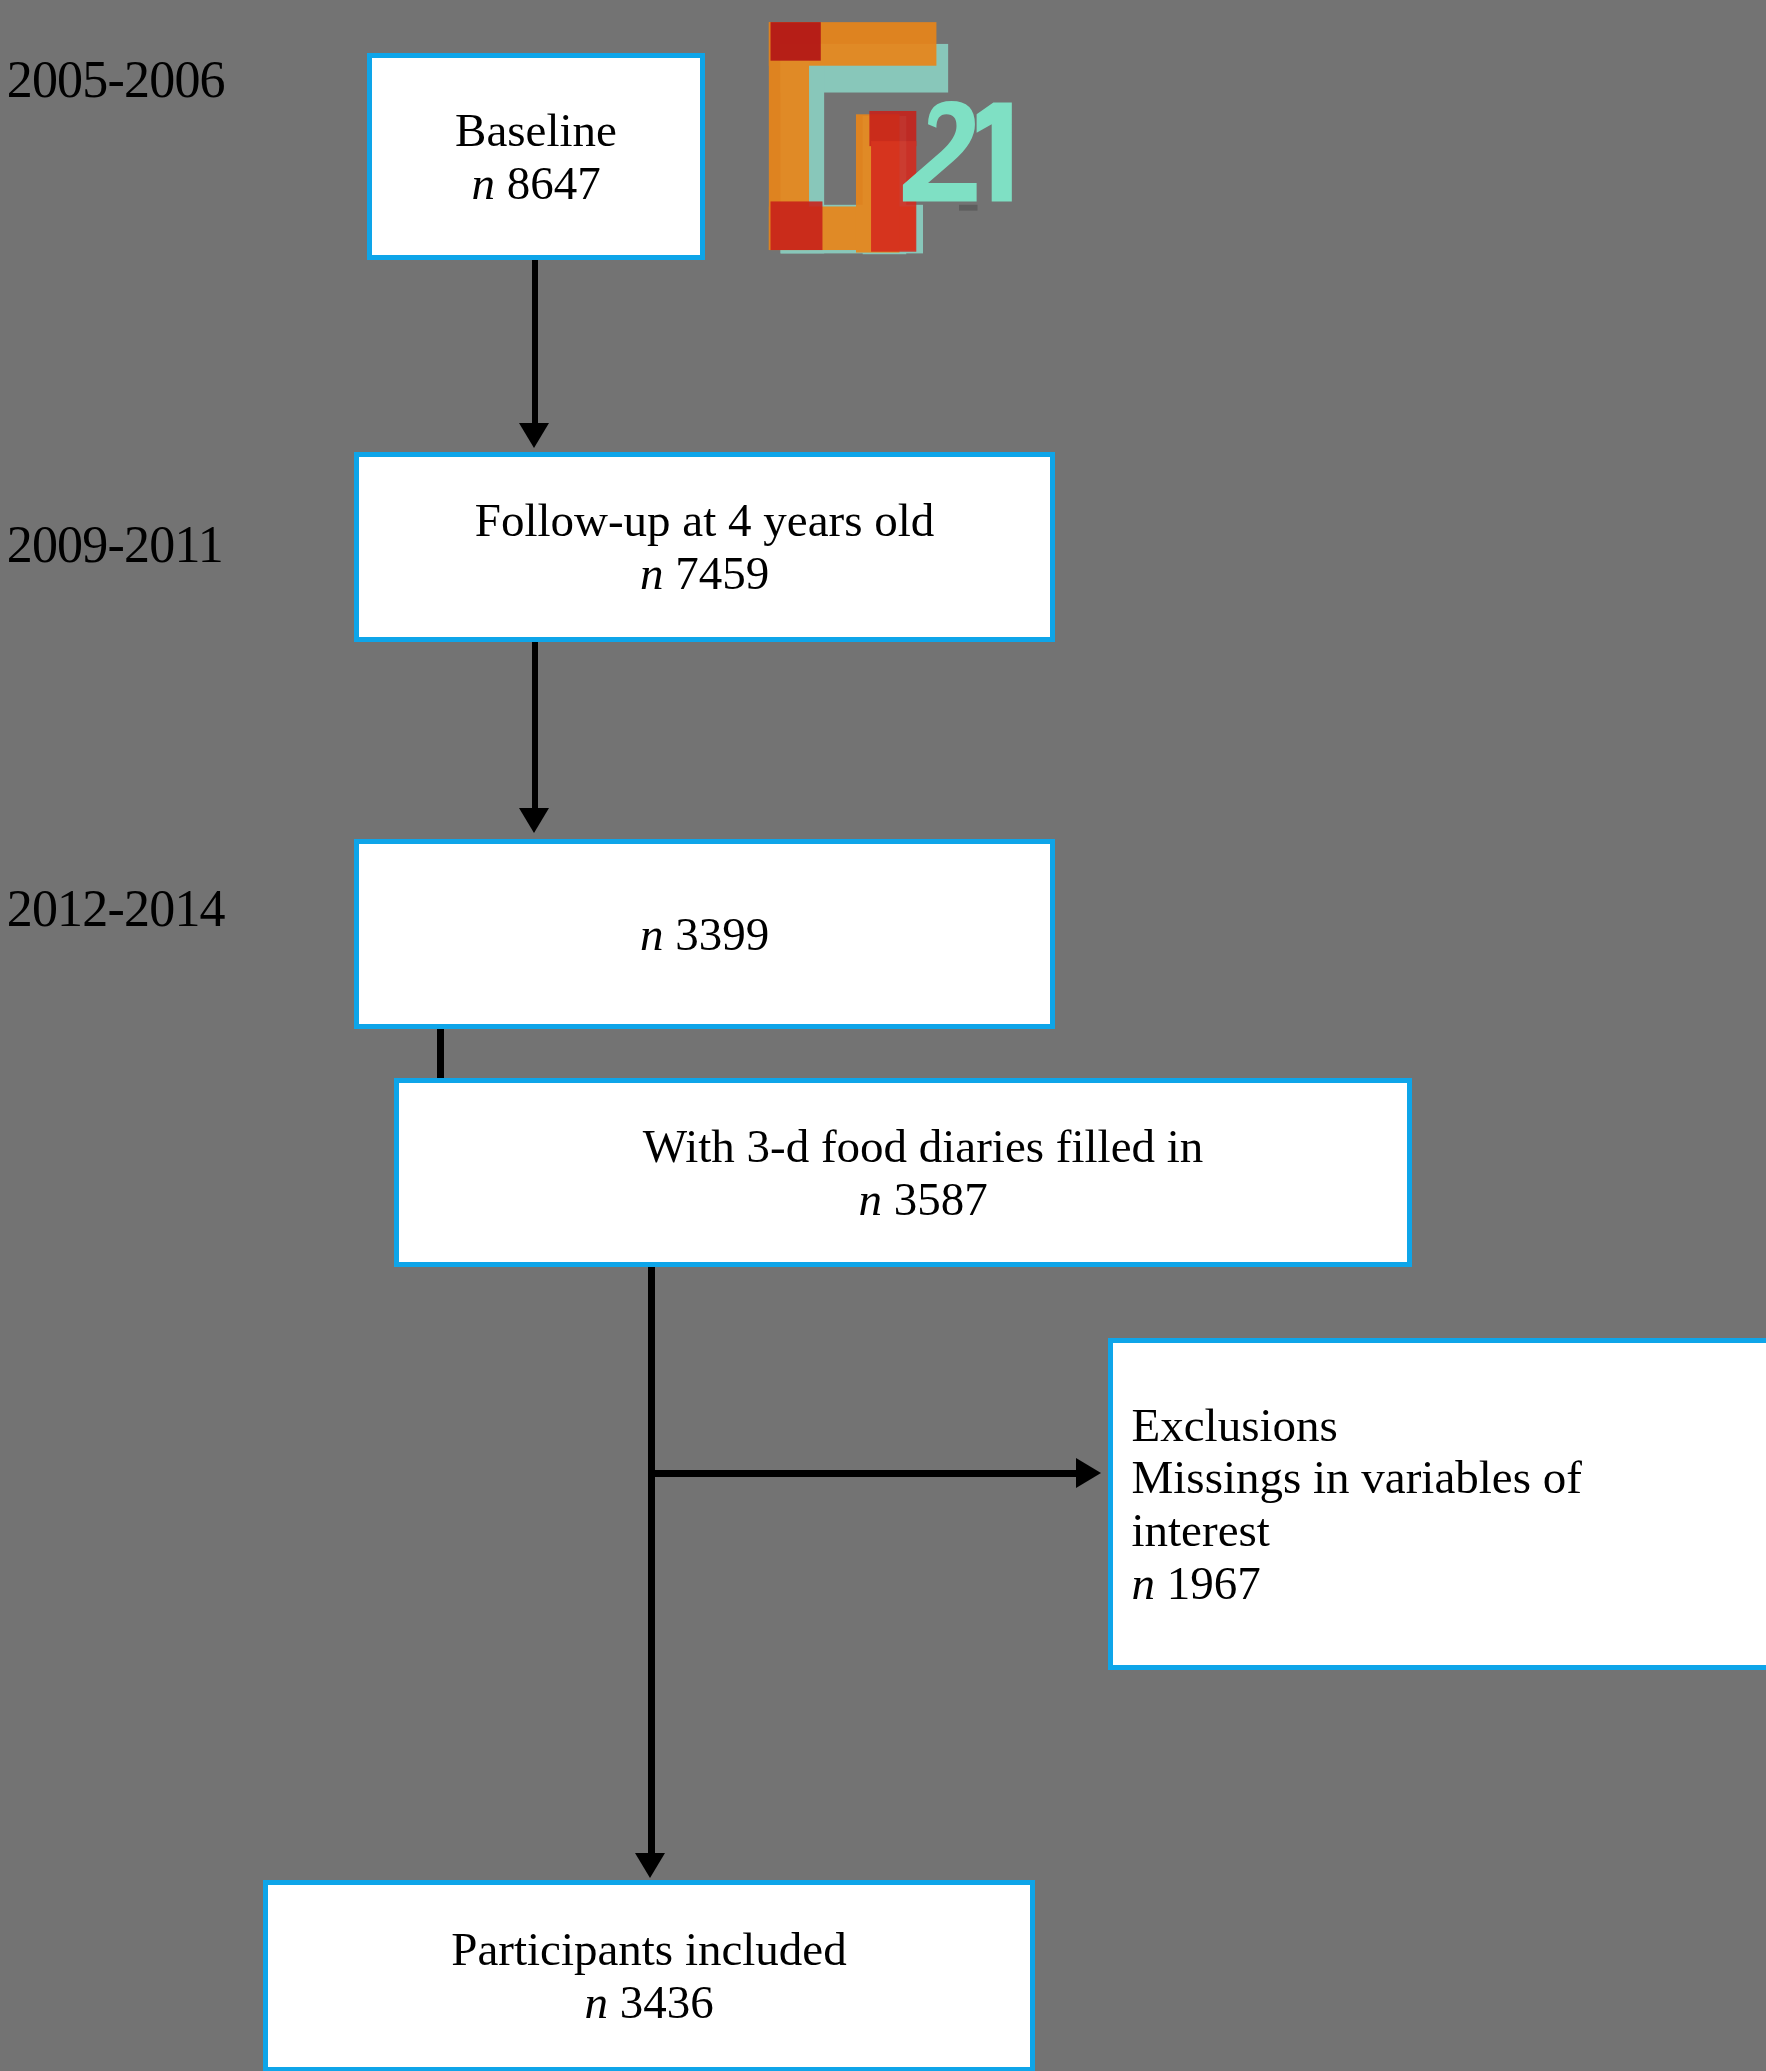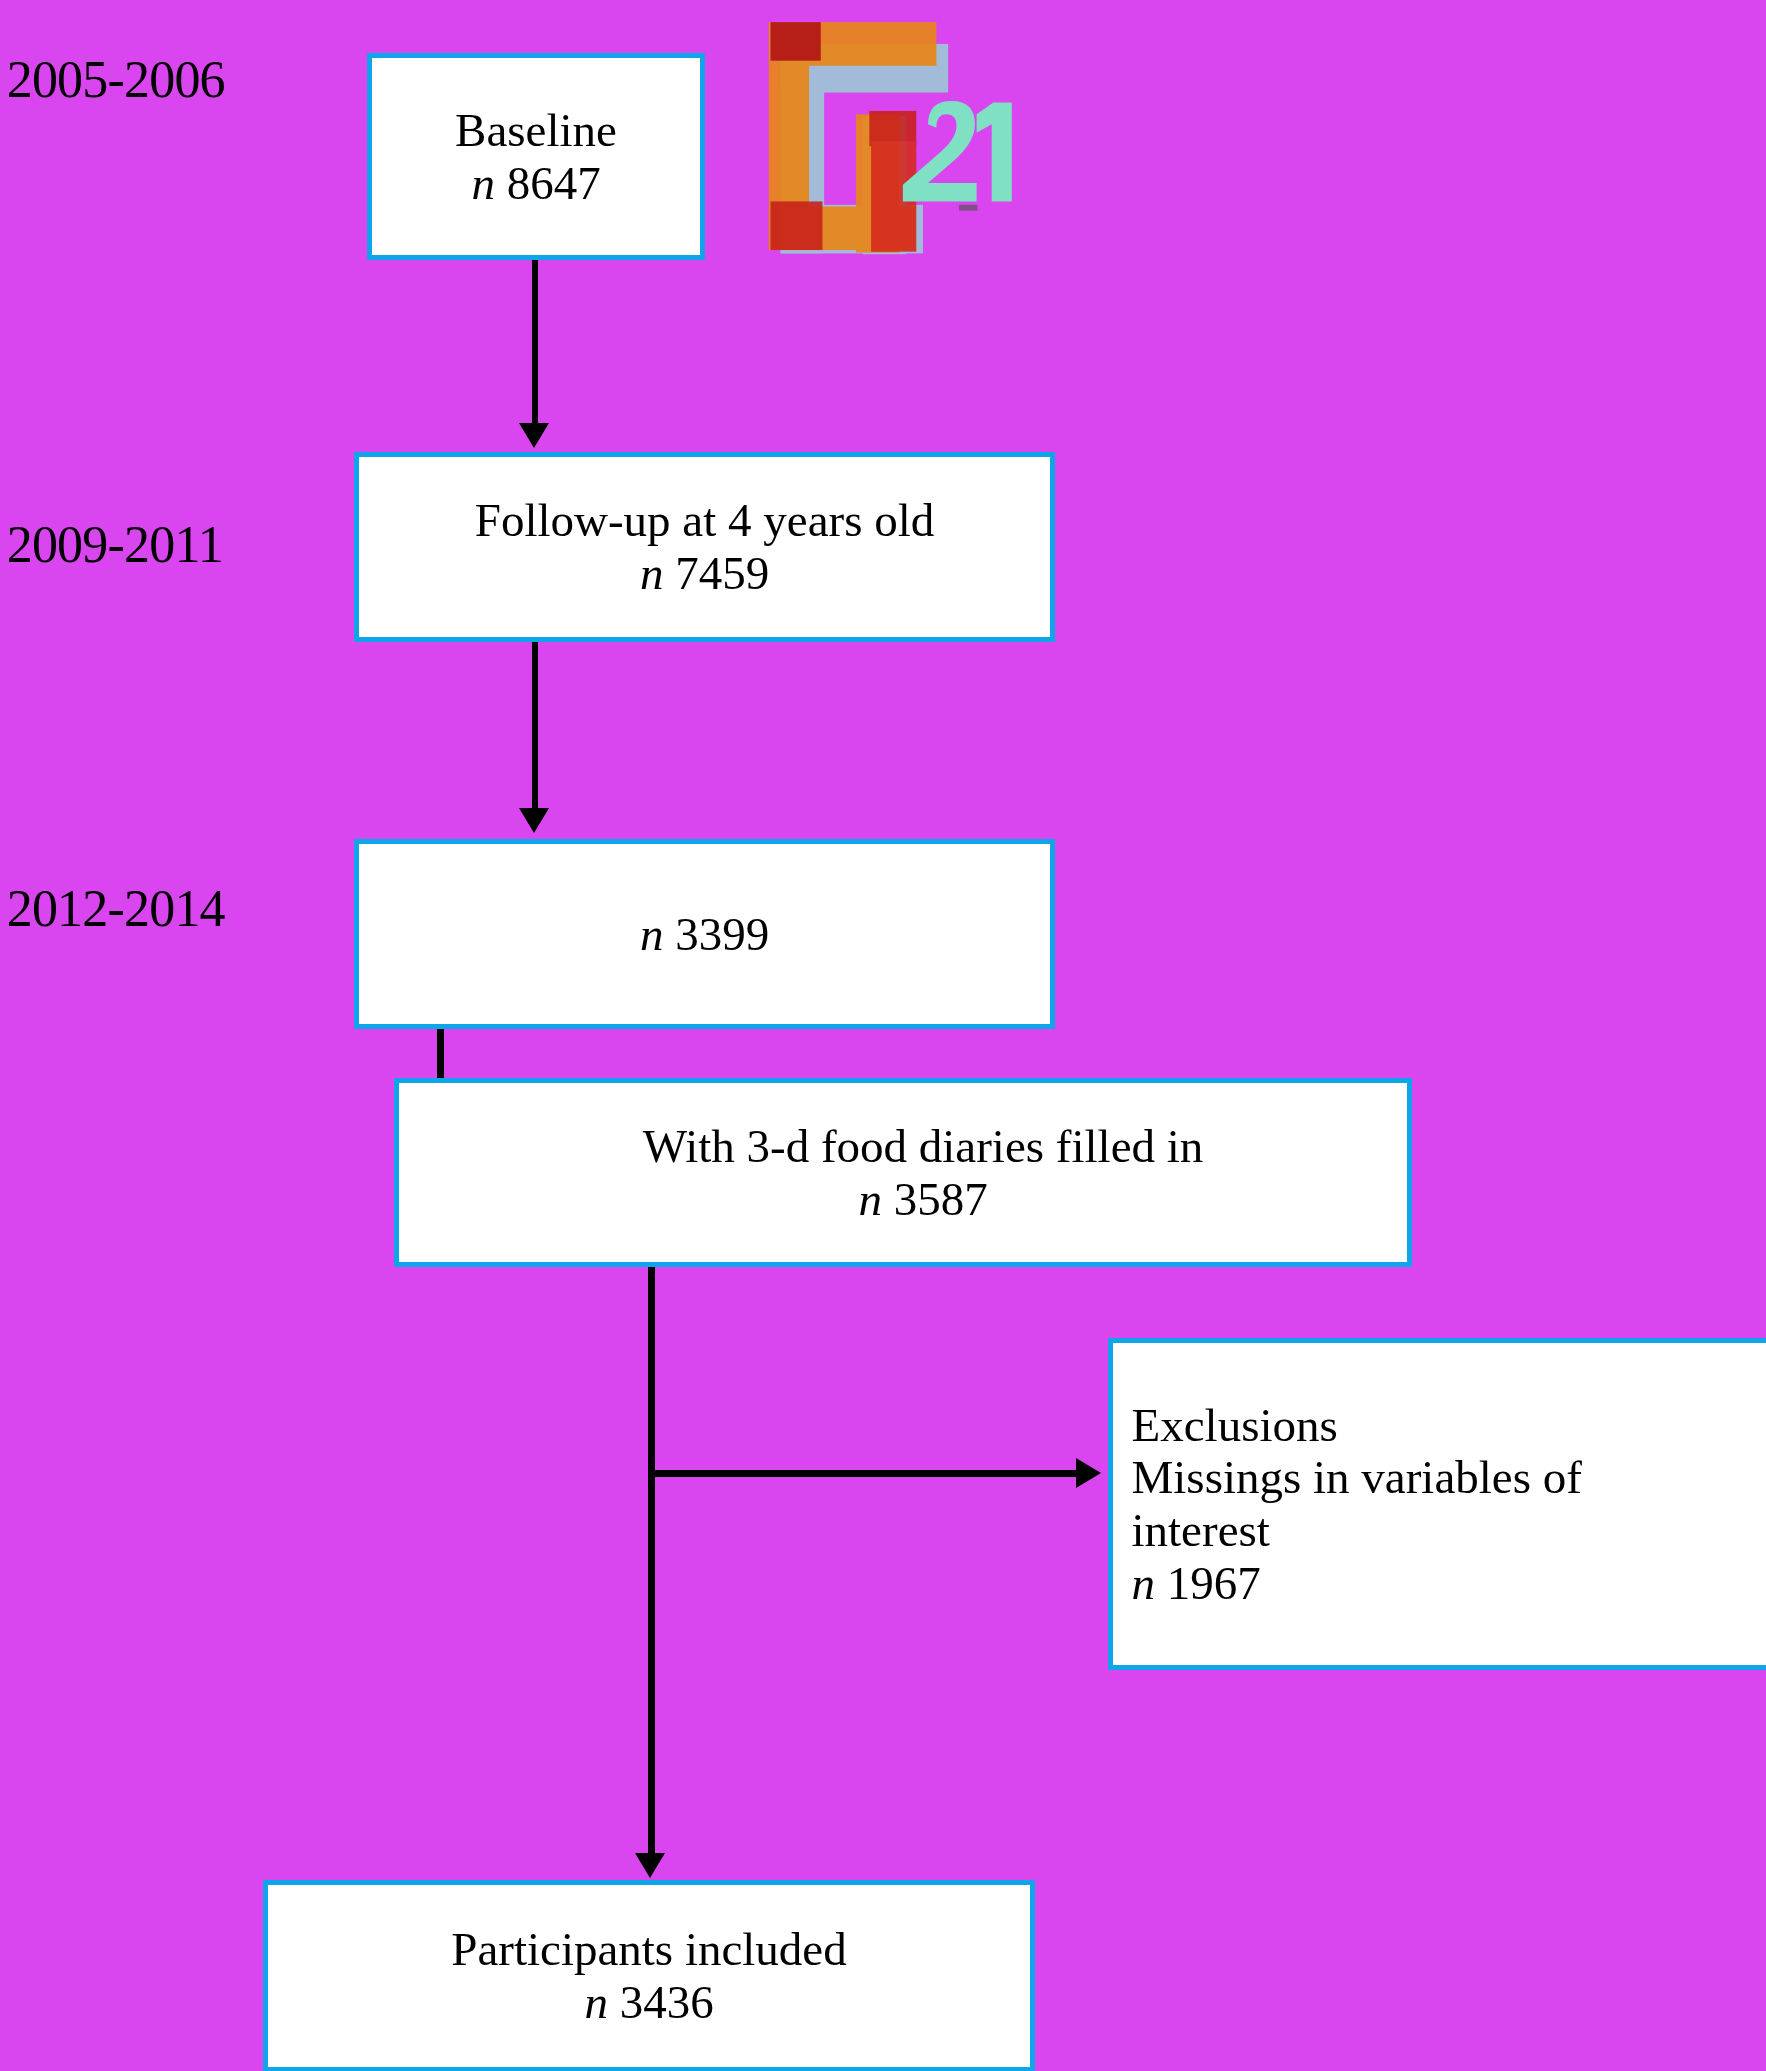--- a/index.html
+++ b/index.html
@@ -4,21 +4,21 @@
 <style>
   html, body {
     margin: 0;
     padding: 0;
     background: #ffffff;
   }
   #canvas {
     position: relative;
     width: 1766px;
     height: 2072px;
-    background: #d946ef;
+    background: #737373;
     overflow: hidden;
     font-family: "Liberation Serif", "DejaVu Serif", serif;
     color: #000000;
   }
 
   
   .year-label {
     position: absolute;
     font-size: 52px;
     line-height: 1;

